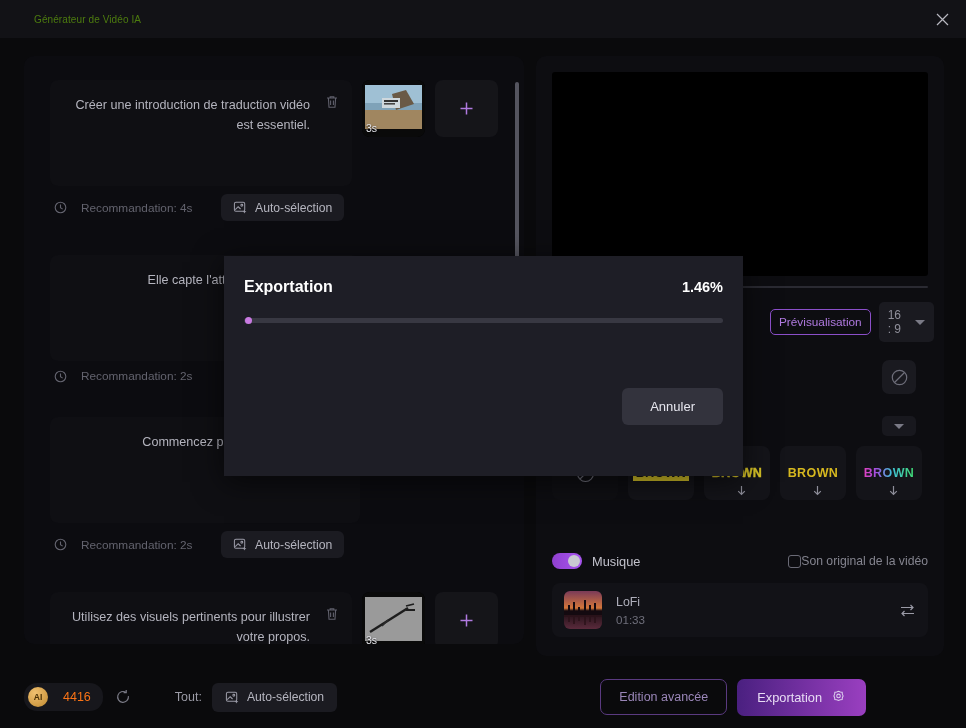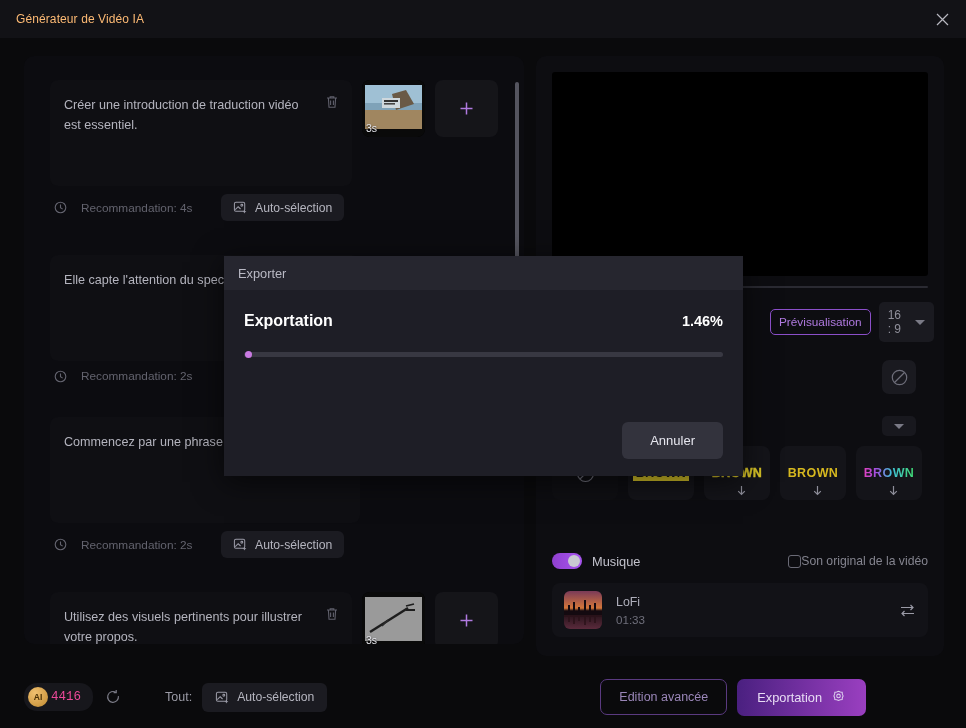--- a/index.html
+++ b/index.html
@@ -16,23 +16,23 @@
   }
 
   
   .titlebar {
     position: absolute; top: 0; left: 0;
     width: 966px; height: 38px;
     background: #121216;
     display: flex; align-items: center;
   }
   .titlebar-title {
-    margin-left: 16px;
-    font-size: 12px;
-    color: #fdba74;
+    margin-left: 34px;
+    font-size: 10px;
+    color: #4d7c0f;
     letter-spacing: .1px;
   }
   .titlebar-close {
     position: absolute; right: 12px; top: 8px;
     width: 24px; height: 22px;
     display: flex; align-items: center; justify-content: center;
     color: #b8b8c0;
     cursor: pointer;
   }
   .titlebar-close svg { display: block; }
@@ -53,21 +53,21 @@
     background: #0c0c10;
     border-radius: 10px;
     overflow: hidden;
   }
   .cards-scroll {
     position: absolute;
     inset: 0;
     padding: 24px 26px 10px 26px;
     overflow: hidden;
   }
-  .script-card { margin-bottom: 28px; }
+  .script-card { margin-bottom: 28px; text-align: right; }
   .card-row { display: flex; align-items: flex-start; gap: 10px; }
   .card-main {
     width: 310px;
     background: #0f0f13;
     border-radius: 8px;
     padding: 16px 14px 12px 14px;
     min-height: 106px;
     position: relative;
   }
   .card-text {
@@ -320,21 +320,21 @@
     padding: 4px 12px 4px 4px;
     cursor: pointer;
   }
   .ai-badge {
     width: 20px; height: 20px;
     border-radius: 50%;
     background: radial-gradient(circle at 35% 30%, #f0c070, #c08a30);
     display: flex; align-items: center; justify-content: center;
     font-size: 8.5px; color: #4a3005; font-weight: bold;
   }
-  .credits-count { margin-left: 3px; font-size: 12.5px; color: #ec4899; font-family: Liberation Mono, monospace; }
+  .credits-count { margin-left: 15px; font-size: 12.5px; color: #f97316; }
   .refresh-icon { margin-left: 12px; color: #7a7a86; cursor: pointer; }
   .refresh-icon svg { display: block; }
   .tout-label { margin-left: 44px; font-size: 12.5px; color: #9b9ba6; }
   .tout-auto {
     margin-left: 10px;
     display: inline-flex; align-items: center; gap: 7px;
     background: #1b1b21;
     border-radius: 6px;
     padding: 7px 13px;
     font-size: 12.2px;
@@ -710,23 +710,20 @@
           <svg width="15" height="15" viewBox="0 0 16 16" fill="none" stroke="#ddd0ee" stroke-width="1.1">
             <path d="M8 1.4l1.9.8 2 .2.2 2 .8 1.9-.8 1.9-.2 2-2 .2L8 11.2l-1.9-.8-2-.2-.2-2-.8-1.9.8-1.9.2-2 2-.2z"></path>
             <circle cx="8" cy="6.3" r="1.9"></circle>
           </svg>
         </span>
       </button>
     </div>
   </div>
 
   <div class="dialog">
-    <div class="dialog-header">
-      <div class="dialog-title">Exporter</div>
-    </div>
     <div class="dialog-body">
       <div class="dialog-row">
         <div class="dialog-label">Exportation</div>
         <div class="dialog-percent">1.46%</div>
       </div>
       <div class="progress-track">
         <div class="progress-dot"></div>
       </div>
       <button class="cancel-btn">Annuler</button>
     </div>

